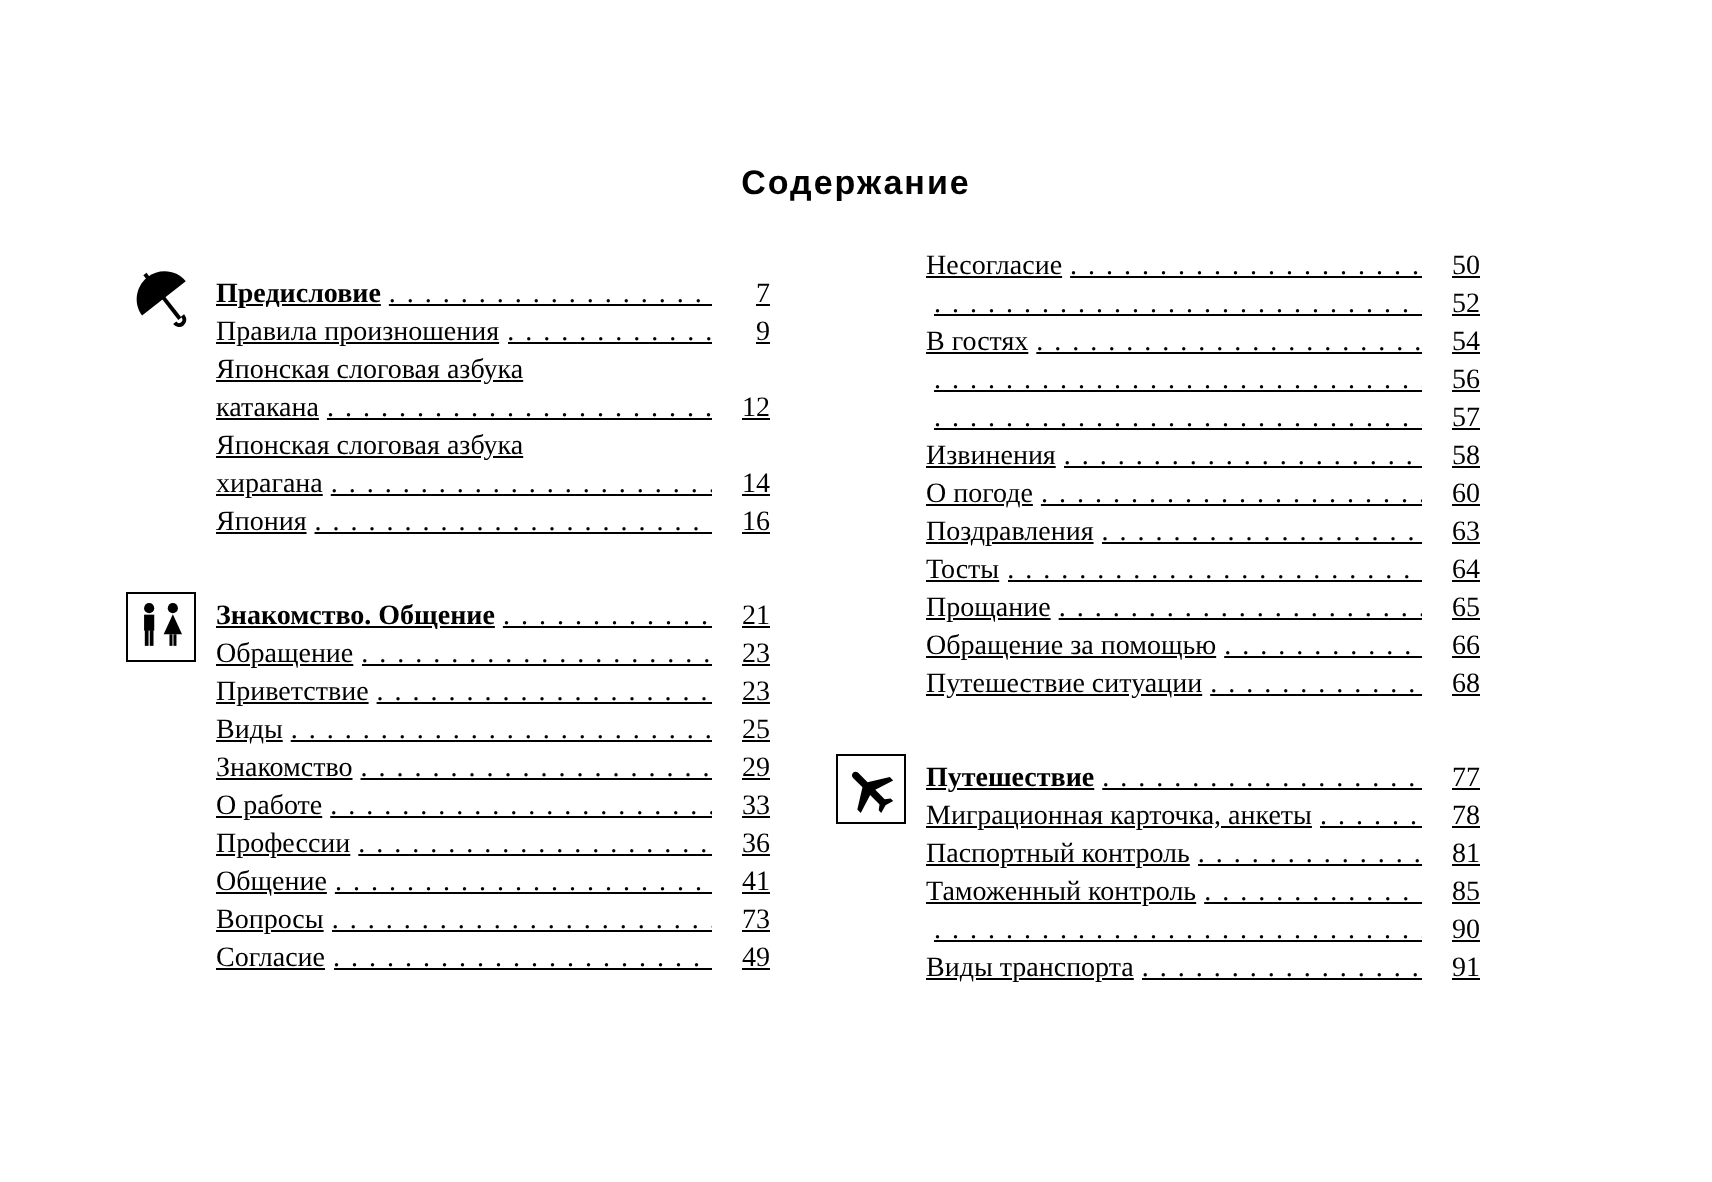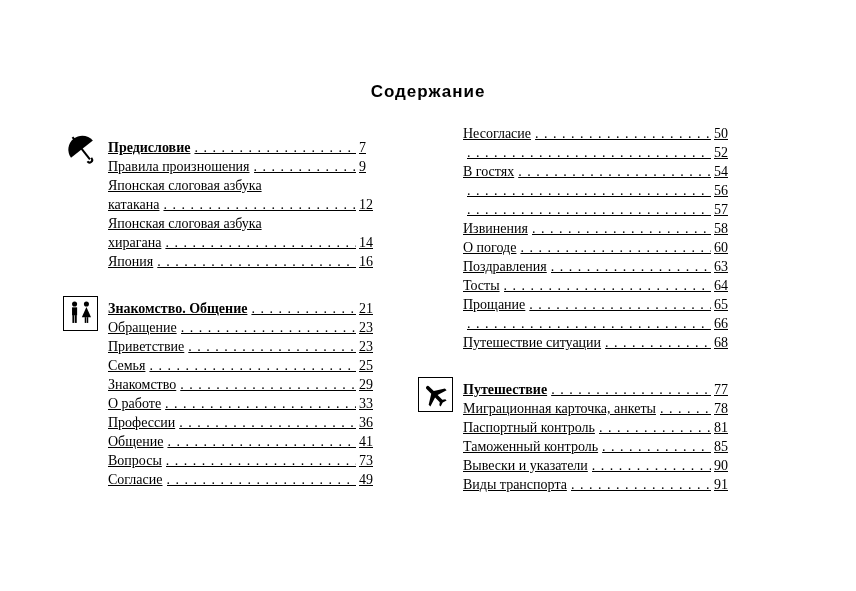--- a/index.html
+++ b/index.html
@@ -35,21 +35,21 @@
   .entry.bold .label { font-weight: bold; }
   .entry-pre { white-space: nowrap; }
   .dots {
     flex: 1;
     min-width: 10px;
     overflow: hidden;
     white-space: nowrap;
     letter-spacing: 1px;
     margin: 0 3px 0 4px;
   }
-  .pagenum { flex: 0 0 26px; }
+  .pagenum { flex: 0 0 26px; text-align: right; }
   .icon-box { display: block; }
   .icon-box svg { display: block; width: 100%; height: 100%; fill: #000; }
   .umbrella-icon { width: 40px; height: 37px; margin-top: -6px; }
   .man-woman-icon, .airplane-icon {
     width: 35px; height: 35px;
     border: 1px solid #000;
     padding: 2px;
     margin-top: -3px;
     background: #fff;
   }
@@ -129,21 +129,21 @@
               <span class="label">Обращение</span>
               <span class="dots" aria-hidden="true">. . . . . . . . . . . . . . . . . . . . . . . . . . . . . . . . . . . . . . . . . . . . . . . . . . . . . . . . . . . . . . . . . . . . . . . . . . . . . . . . . . . . . . . . . . </span>
               <span class="pagenum">23</span>
             </div>
             <div class="entry">
               <span class="label">Приветствие</span>
               <span class="dots" aria-hidden="true">. . . . . . . . . . . . . . . . . . . . . . . . . . . . . . . . . . . . . . . . . . . . . . . . . . . . . . . . . . . . . . . . . . . . . . . . . . . . . . . . . . . . . . . . . . </span>
               <span class="pagenum">23</span>
             </div>
             <div class="entry">
-              <span class="label">Семья</span>
+              <span class="label">Виды</span>
               <span class="dots" aria-hidden="true">. . . . . . . . . . . . . . . . . . . . . . . . . . . . . . . . . . . . . . . . . . . . . . . . . . . . . . . . . . . . . . . . . . . . . . . . . . . . . . . . . . . . . . . . . . </span>
               <span class="pagenum">25</span>
             </div>
             <div class="entry">
               <span class="label">Знакомство</span>
               <span class="dots" aria-hidden="true">. . . . . . . . . . . . . . . . . . . . . . . . . . . . . . . . . . . . . . . . . . . . . . . . . . . . . . . . . . . . . . . . . . . . . . . . . . . . . . . . . . . . . . . . . . </span>
               <span class="pagenum">29</span>
             </div>
             <div class="entry">
               <span class="label">О работе</span>
@@ -218,20 +218,21 @@
               <span class="label">Тосты</span>
               <span class="dots" aria-hidden="true">. . . . . . . . . . . . . . . . . . . . . . . . . . . . . . . . . . . . . . . . . . . . . . . . . . . . . . . . . . . . . . . . . . . . . . . . . . . . . . . . . . . . . . . . . . </span>
               <span class="pagenum">64</span>
             </div>
             <div class="entry">
               <span class="label">Прощание</span>
               <span class="dots" aria-hidden="true">. . . . . . . . . . . . . . . . . . . . . . . . . . . . . . . . . . . . . . . . . . . . . . . . . . . . . . . . . . . . . . . . . . . . . . . . . . . . . . . . . . . . . . . . . . </span>
               <span class="pagenum">65</span>
             </div>
             <div class="entry">
+              <span class="label">Обращение за помощью</span>
               <span class="dots" aria-hidden="true">. . . . . . . . . . . . . . . . . . . . . . . . . . . . . . . . . . . . . . . . . . . . . . . . . . . . . . . . . . . . . . . . . . . . . . . . . . . . . . . . . . . . . . . . . . </span>
               <span class="pagenum">66</span>
             </div>
             <div class="entry">
               <span class="label">Путешествие ситуации</span>
               <span class="dots" aria-hidden="true">. . . . . . . . . . . . . . . . . . . . . . . . . . . . . . . . . . . . . . . . . . . . . . . . . . . . . . . . . . . . . . . . . . . . . . . . . . . . . . . . . . . . . . . . . . </span>
               <span class="pagenum">68</span>
             </div>
           </div>
         </div>
@@ -258,21 +259,20 @@
               <span class="label">Паспортный контроль</span>
               <span class="dots" aria-hidden="true">. . . . . . . . . . . . . . . . . . . . . . . . . . . . . . . . . . . . . . . . . . . . . . . . . . . . . . . . . . . . . . . . . . . . . . . . . . . . . . . . . . . . . . . . . . </span>
               <span class="pagenum">81</span>
             </div>
             <div class="entry">
               <span class="label">Таможенный контроль</span>
               <span class="dots" aria-hidden="true">. . . . . . . . . . . . . . . . . . . . . . . . . . . . . . . . . . . . . . . . . . . . . . . . . . . . . . . . . . . . . . . . . . . . . . . . . . . . . . . . . . . . . . . . . . </span>
               <span class="pagenum">85</span>
             </div>
             <div class="entry">
-              <span class="label">Вывески и указатели</span>
               <span class="dots" aria-hidden="true">. . . . . . . . . . . . . . . . . . . . . . . . . . . . . . . . . . . . . . . . . . . . . . . . . . . . . . . . . . . . . . . . . . . . . . . . . . . . . . . . . . . . . . . . . . </span>
               <span class="pagenum">90</span>
             </div>
             <div class="entry">
               <span class="label">Виды транспорта</span>
               <span class="dots" aria-hidden="true">. . . . . . . . . . . . . . . . . . . . . . . . . . . . . . . . . . . . . . . . . . . . . . . . . . . . . . . . . . . . . . . . . . . . . . . . . . . . . . . . . . . . . . . . . . </span>
               <span class="pagenum">91</span>
             </div>
           </div>
         </div>

